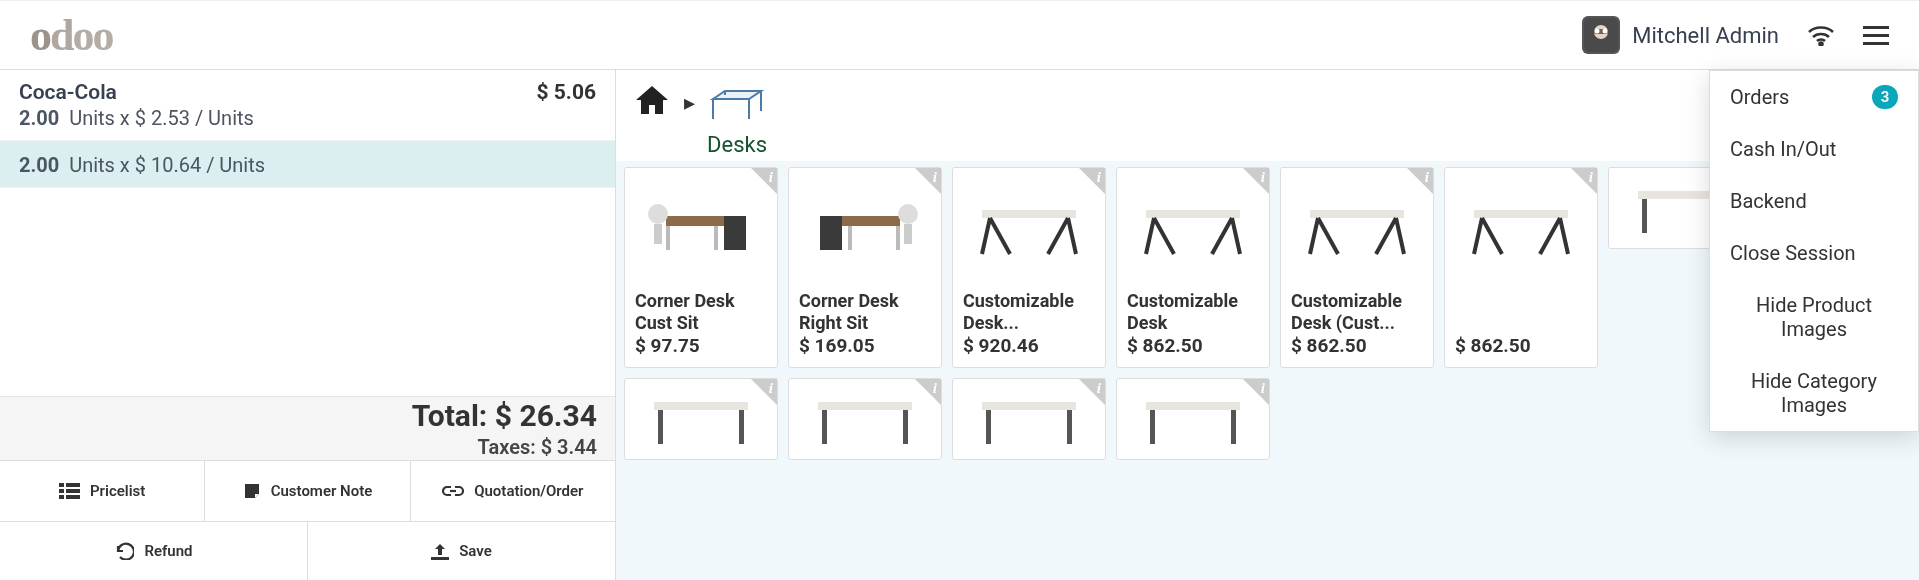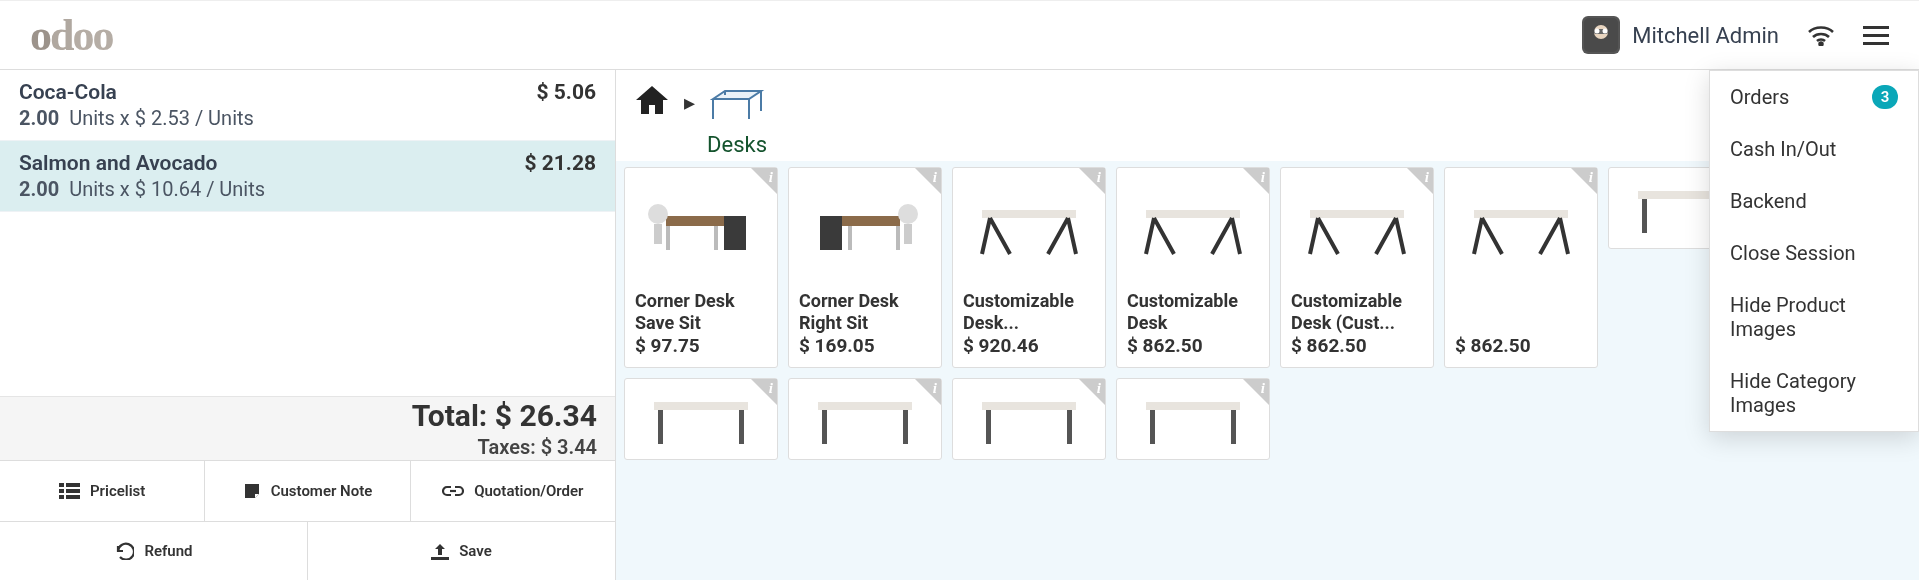--- a/index.html
+++ b/index.html
@@ -50,21 +50,21 @@
   .prod { width: 154px; background: #fff; border: 1px solid #ddd; border-radius: 3px; position: relative; cursor: pointer; display: flex; flex-direction: column; }
   .prod-img { height: 114px; display: flex; align-items: center; justify-content: center; position: relative; }
   .prod-info-corner { position: absolute; top: 0; right: 0; width: 0; height: 0; border-left: 26px solid transparent; border-top: 26px solid #ccc; }
   .prod-info-i { position: absolute; top: 1px; right: 4px; font-size: 15px; color: #fff; font-weight: 700; font-family: Georgia, serif; font-style: italic; }
   .prod-body { padding: 8px 10px 10px 10px; }
   .prod-name { font-size: 18px; font-weight: 700; color: #333; line-height: 1.2; height: 44px; overflow: hidden; }
   .prod-price { font-size: 19px; font-weight: 700; color: #333; }
   .prod.short { height: 82px; }
   .prod.short .prod-img { height: 80px; }
 
-  .dropdown { position: absolute; top: 0; right: 0; width: 210px; background: #fff; border: 1px solid #ddd; box-shadow: 0 6px 24px rgba(0,0,0,0.15); z-index: 50; }
+  .dropdown { position: absolute; top: 0; right: 0; width: 210px; background: #fff; border: 1px solid #ddd; box-shadow: 0 6px 24px rgba(0,0,0,0.15); z-index: 50; text-align: center; }
   .drop-item { padding: 14px 20px; font-size: 20px; color: #333; display: flex; align-items: center; justify-content: space-between; cursor: pointer; }
   .badge { background: #0aa7b8; color: #fff; border-radius: 12px; min-width: 26px; height: 24px; display: inline-flex; align-items: center; justify-content: center; font-size: 15px; font-weight: 600; padding: 0 8px; }
 
   svg { display: block; }
 </style>
 </head>
 <body>
 
 <div class="topbar">
   <div class="logo"><span class="o1">o</span>d<span class="o2">oo</span></div>
@@ -104,24 +104,20 @@
   <div class="left">
     <div class="orderlines" id="orderlines">
         <div class="line">
           <div class="line-row1">
             <span class="line-name">Coca-Cola</span>
             <span class="line-price">$ 5.06</span>
           </div>
           <div class="line-row2"><span class="qty">2.00</span>&nbsp;&nbsp;Units x $ 2.53 / Units</div>
         </div>
         <div class="line selected">
-          <div class="line-row1">
-            <span class="line-name">Salmon and Avocado</span>
-            <span class="line-price">$ 21.28</span>
-          </div>
           <div class="line-row2"><span class="qty">2.00</span>&nbsp;&nbsp;Units x $ 10.64 / Units</div>
         </div>
       </div>
     <div class="spacer"></div>
     <div class="totals">
       <div class="total-main">
         <span>Total:</span>
         <span>$ 26.34</span>
       </div>
       <div class="total-tax">
@@ -215,21 +211,21 @@
             <svg width="130" height="90" viewBox="0 0 130 90">
               <rect x="30" y="36" width="70" height="10" fill="#8b6b4a"></rect>
               <rect x="88" y="36" width="22" height="34" fill="#3a3a3a"></rect>
               <rect x="30" y="46" width="4" height="24" fill="#bbb"></rect>
               <rect x="78" y="46" width="4" height="24" fill="#bbb"></rect>
               <circle cx="22" cy="34" r="10" fill="#ddd"></circle>
               <rect x="18" y="44" width="8" height="20" fill="#ccc"></rect>
             </svg>
           </div>
           <div class="prod-body">
-            <div class="prod-name">Corner Desk Save Sit</div>
+            <div class="prod-name">Corner Desk Cust Sit</div>
             <div class="prod-price">$ 97.75</div>
           </div>
         </div>
         <div class="prod">
           <div class="prod-img">
             <div class="prod-info-corner"></div>
             <div class="prod-info-i">i</div>
             <svg width="130" height="90" viewBox="0 0 130 90">
               <rect x="30" y="36" width="70" height="10" fill="#8b6b4a"></rect>
               <rect x="20" y="36" width="22" height="34" fill="#3a3a3a"></rect>

